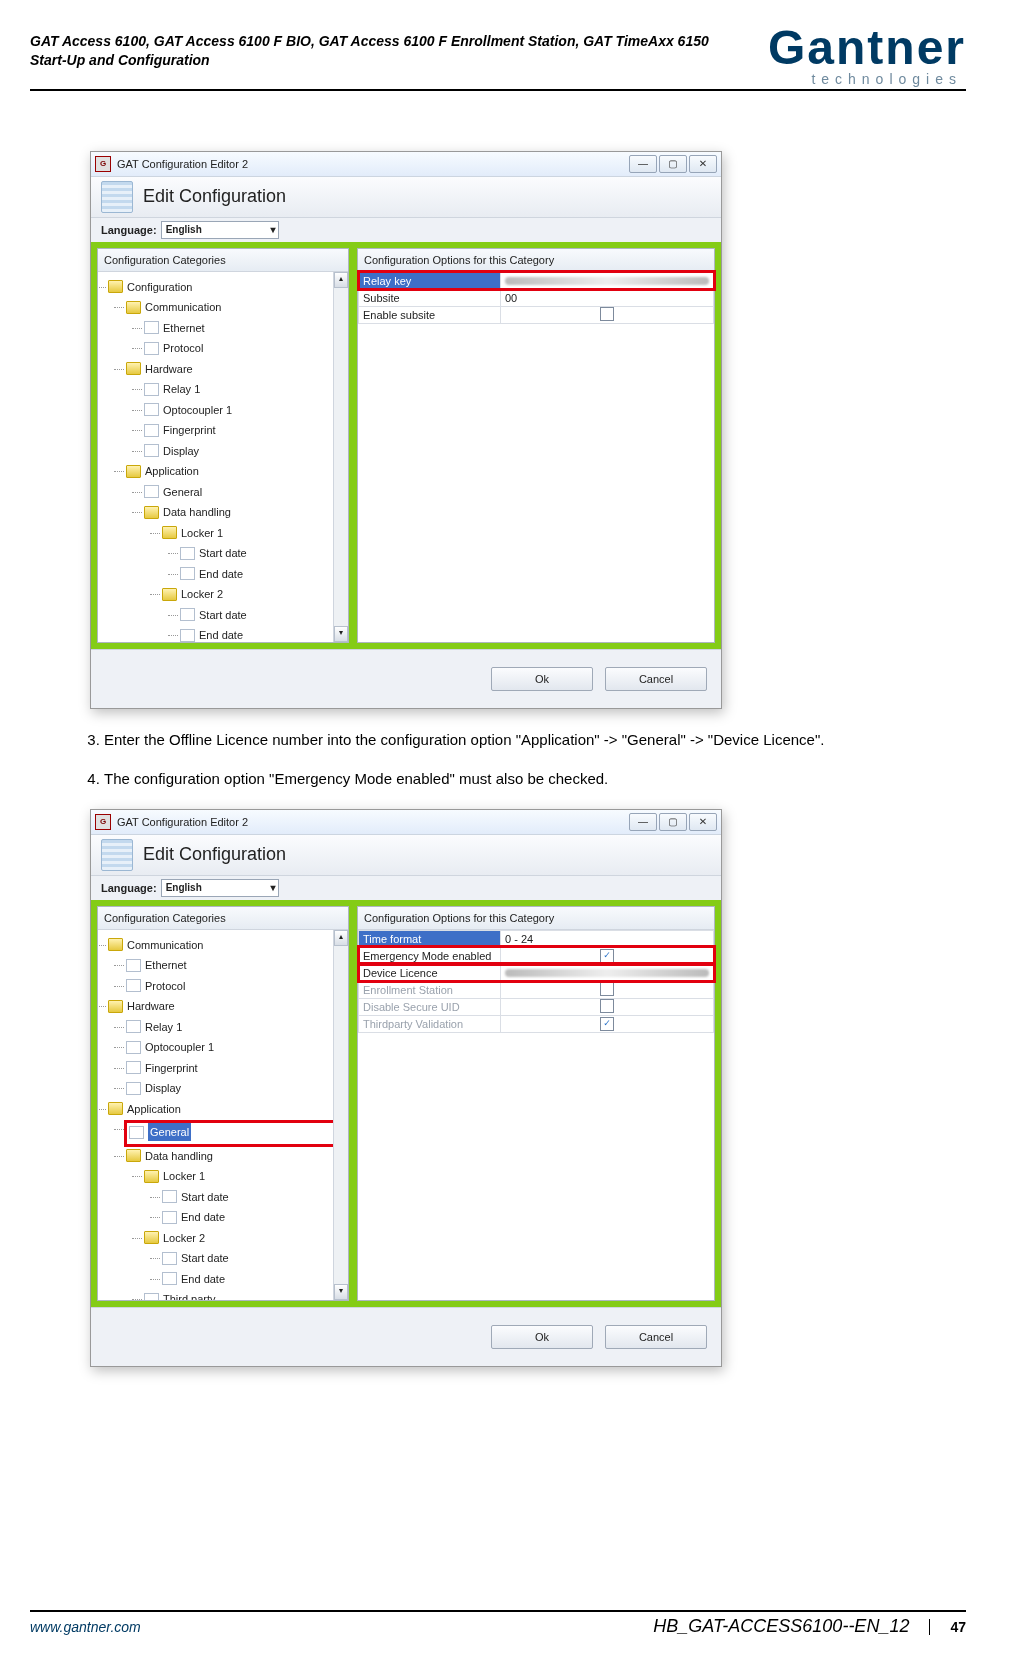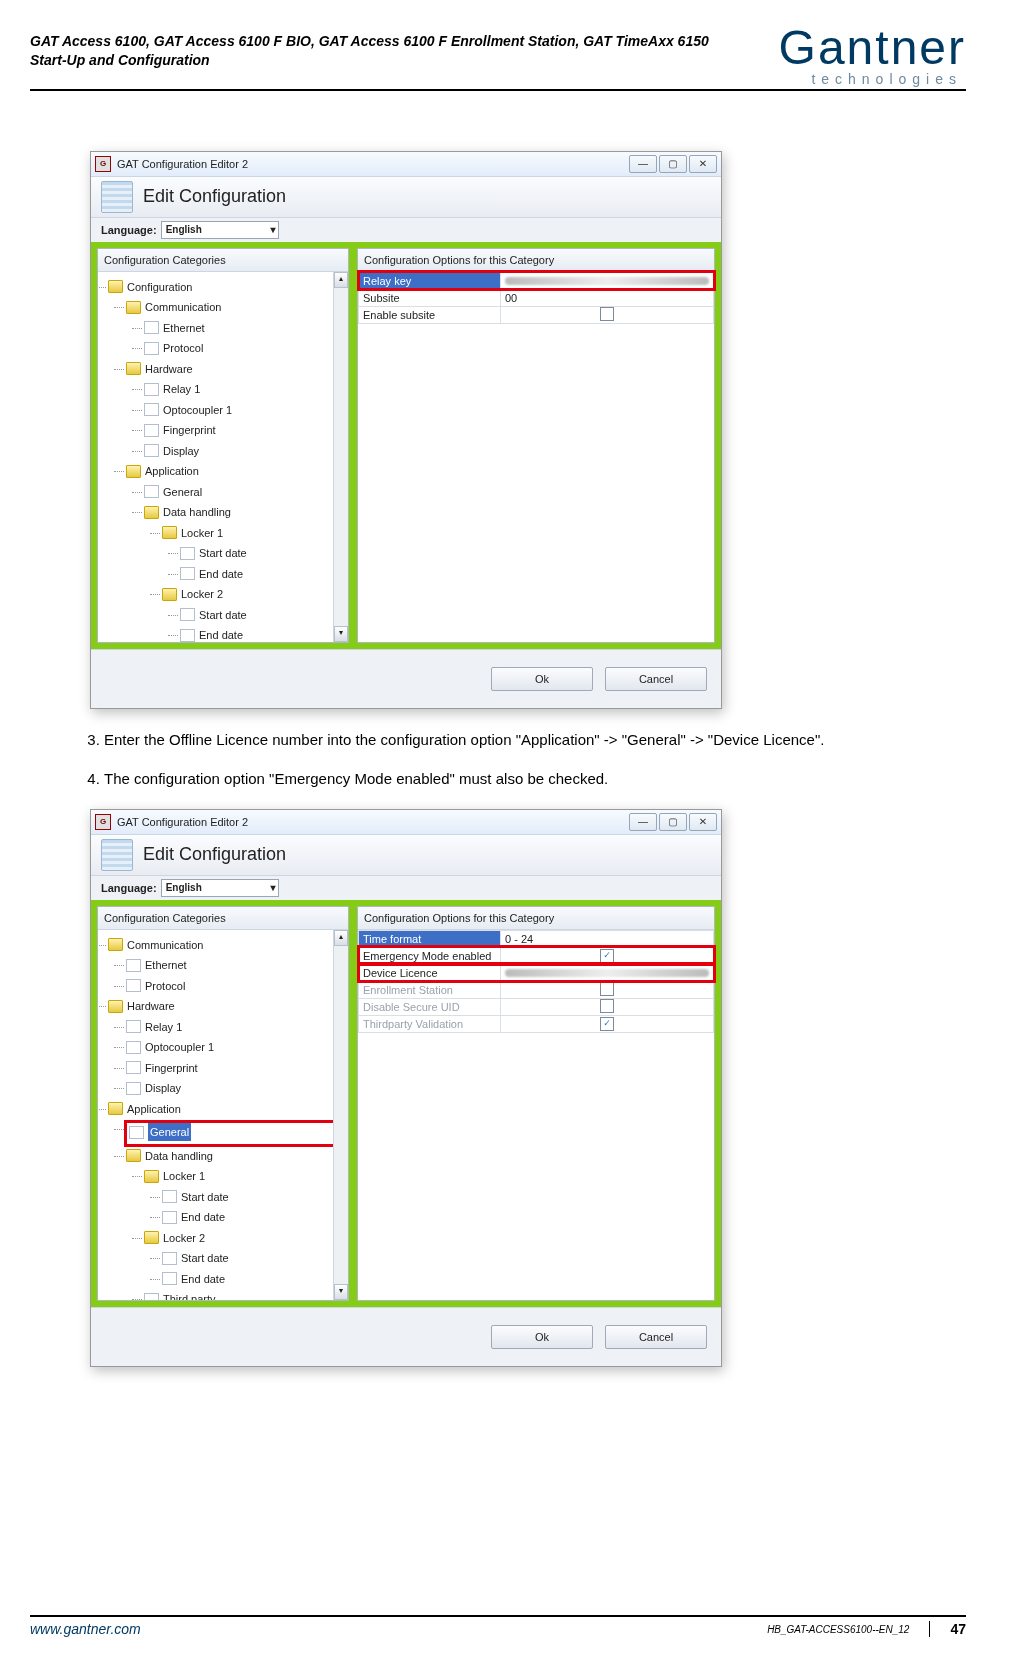--- a/index.html
+++ b/index.html
@@ -38,21 +38,21 @@
     width: 100%;
   }
   .logo {
     display: flex;
     flex-direction: column;
     align-items: flex-end;
   }
   .logo-main {
     font-family: "Segoe UI", Arial, sans-serif;
     font-size: 48px;
-    font-weight: 400;
+    font-weight: 700;
     letter-spacing: 2px;
     color: #003a63;
     line-height: 0.85;
   }
   .logo-sub {
     font-size: 14px;
     letter-spacing: 6px;
     color: #6f8a9e;
     margin-top: 2px;
     align-self: flex-end;
@@ -274,21 +274,21 @@
     align-items:center;
     padding-top:4px;
     font-size:14px;
   }
   .footer .url {
     color:#003a63;
     font-style:italic;
     font-family:"Segoe UI", Arial, sans-serif;
   }
   .footer-right { display:flex; align-items:center; gap:20px; font-style:italic; }
-  .footer-right .docid { font-size:10px; }
+  .footer-right .docid { font-size:18px; }
   .footer-right .page-no {
     font-weight:bold;
     font-style:normal;
     border-left:1px solid #000;
     padding-left:20px;
   }
 </style>
 </head>
 <body>
 

